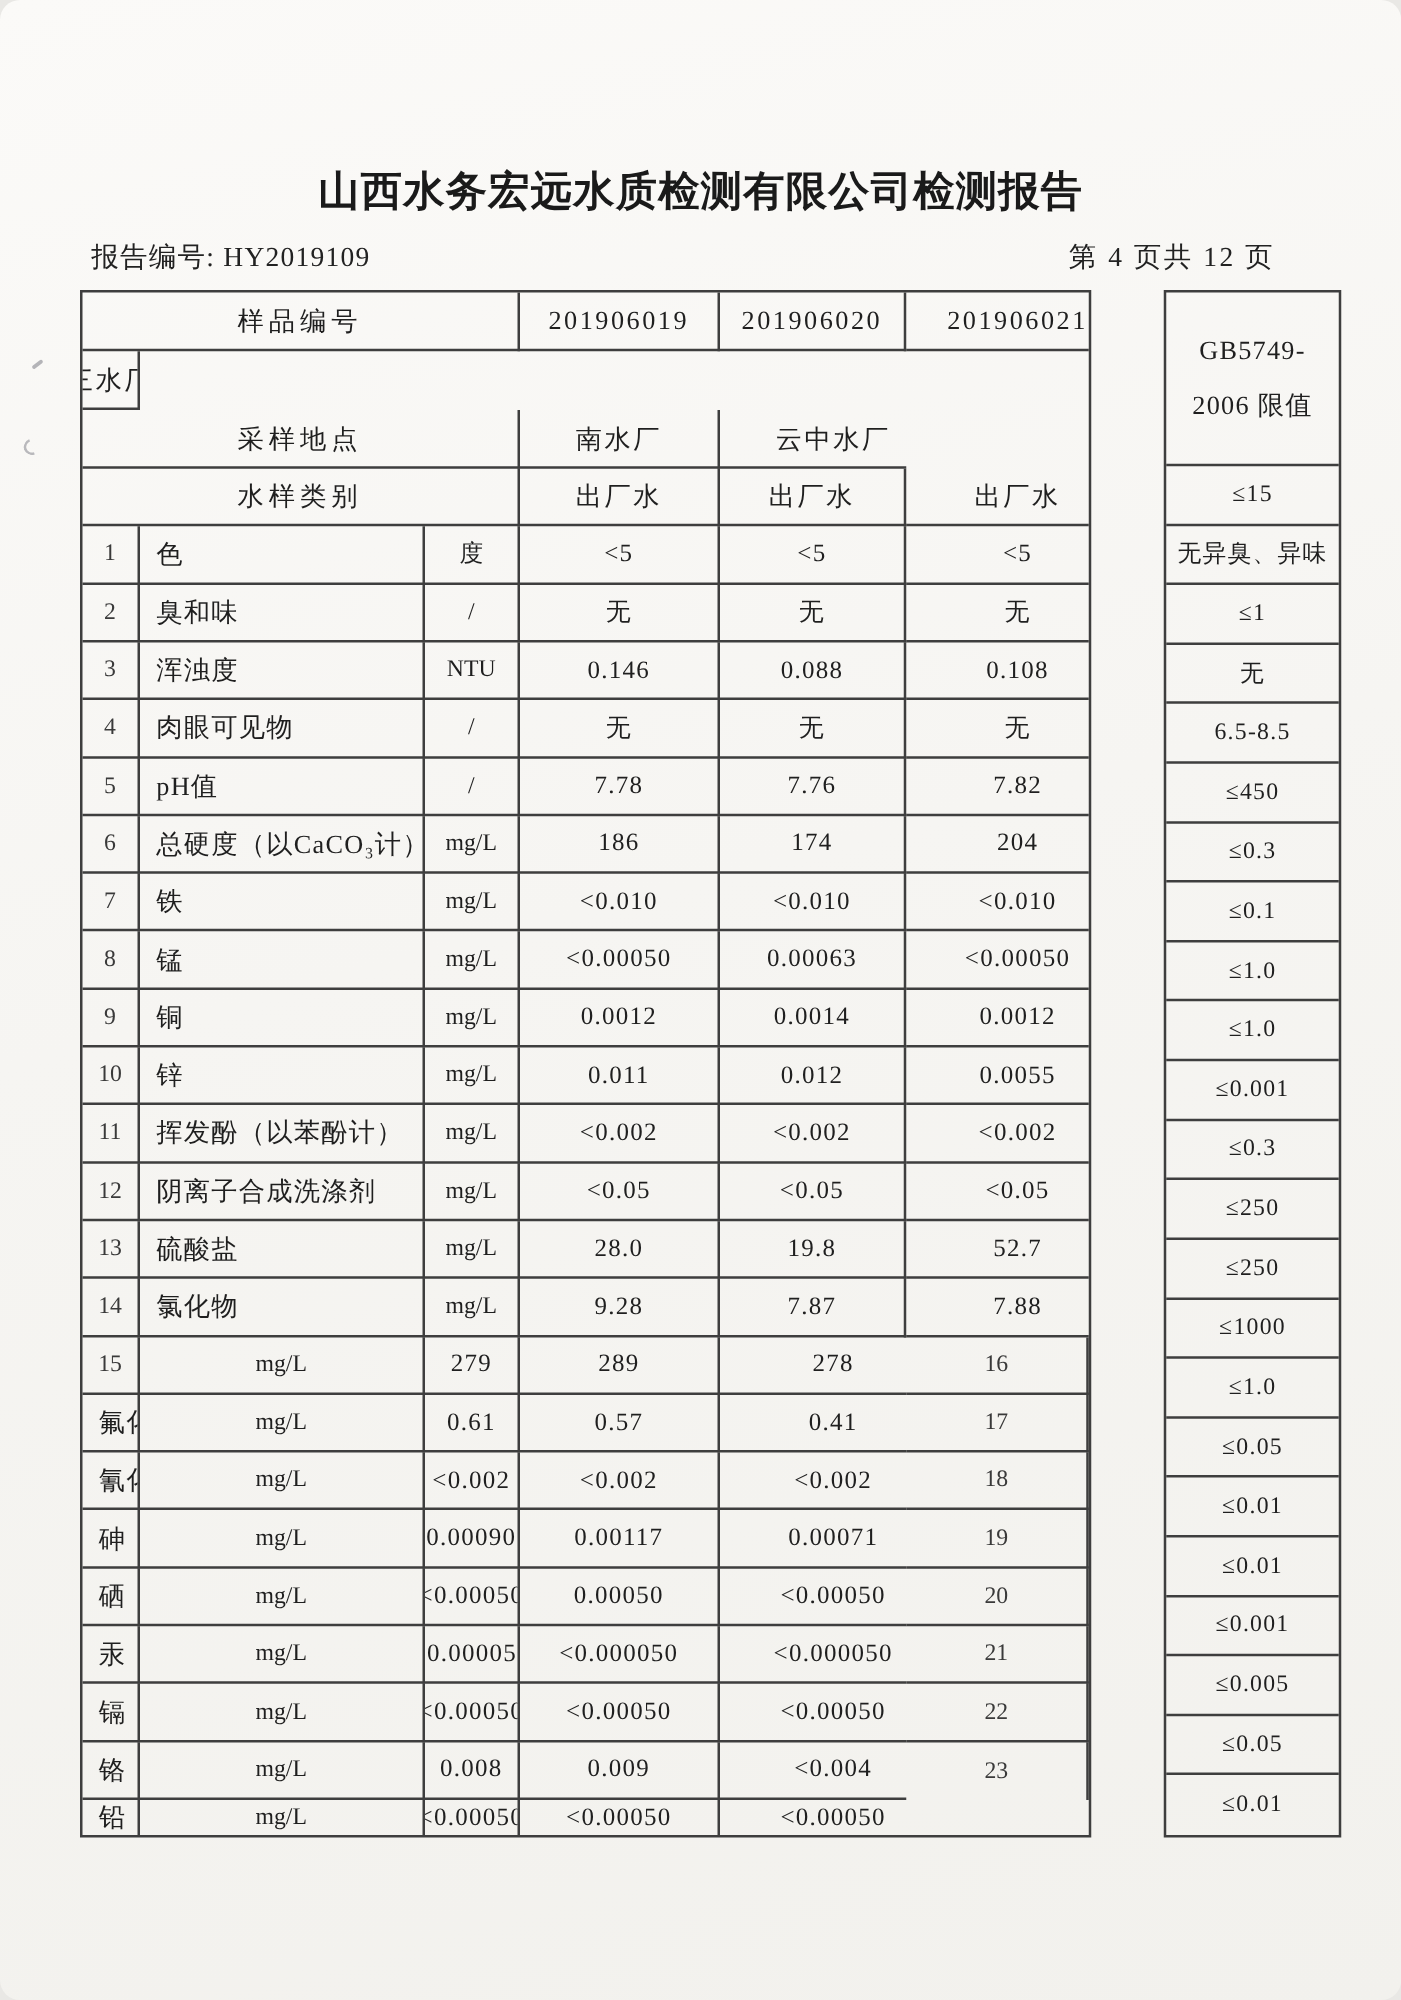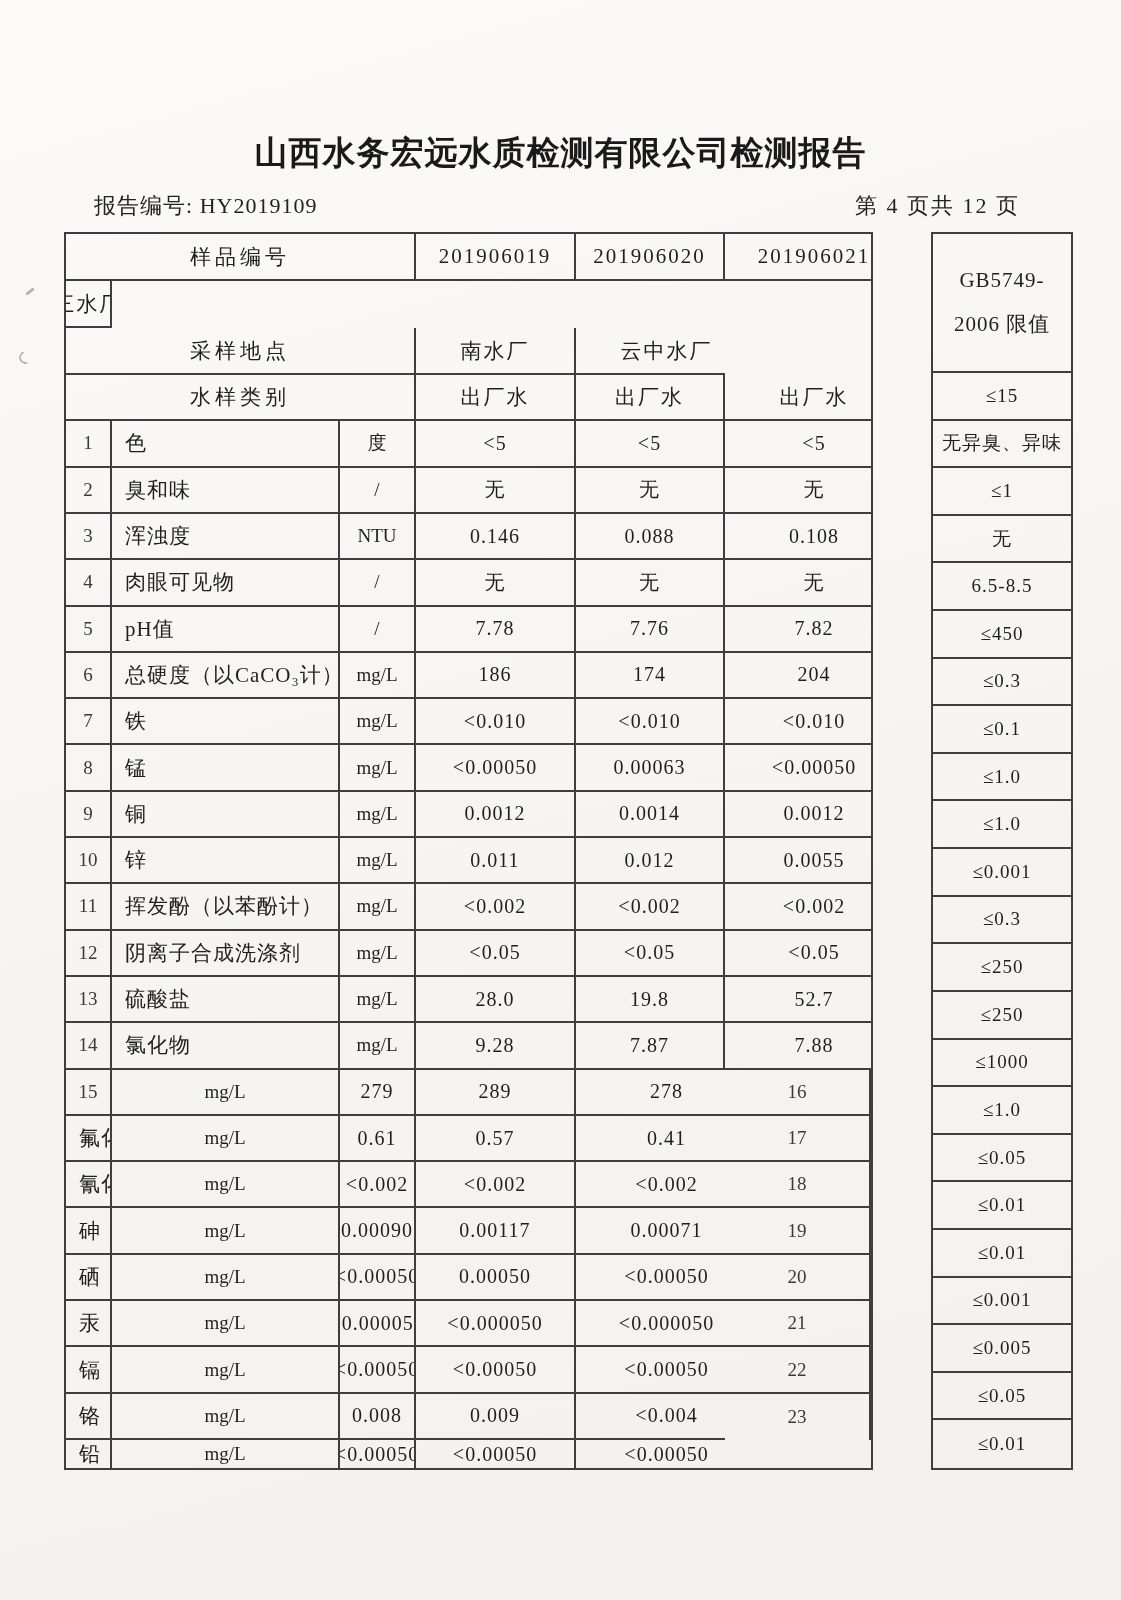--- a/index.html
+++ b/index.html
@@ -5,33 +5,34 @@
   html,body{margin:0;padding:0;}
   body{
     width:1121px;height:1600px;
     background:#e9e8e5;
     font-family:"Liberation Serif","DejaVu Serif",serif;
     color:#1e1e1e;
   }
   .page{
     position:relative;width:1121px;height:1600px;overflow:hidden;
     background:linear-gradient(165deg,#fbfaf8 0%,#f6f5f2 45%,#f2f1ed 100%);
+    border-radius:16px;
   }
   .title{
     position:absolute;top:131px;left:0;width:100%;
     text-align:center;
     font-family:"Liberation Sans","DejaVu Sans",sans-serif;
     font-weight:700;font-size:33px;letter-spacing:1px;color:#1a1a1a;
   }
   .meta-row{
     position:absolute;top:191px;left:73px;right:101px;
     display:flex;justify-content:space-between;align-items:baseline;
     font-size:22px;color:#222;
   }
-  .report-no{letter-spacing:1px;margin-left:21px;}
+  .report-no{letter-spacing:1px;}
   .page-indicator{letter-spacing:2px;}
 
   
   .main-grid{
     position:absolute;left:64px;top:232px;width:809px;height:1238px;
     box-sizing:border-box;border:2px solid #3e3e3e;
     display:grid;
     grid-template-columns:46px 228px 76px 160px 149px 1fr;
     grid-template-rows:47px 47px 47px repeat(23,1fr);
     background:transparent;

